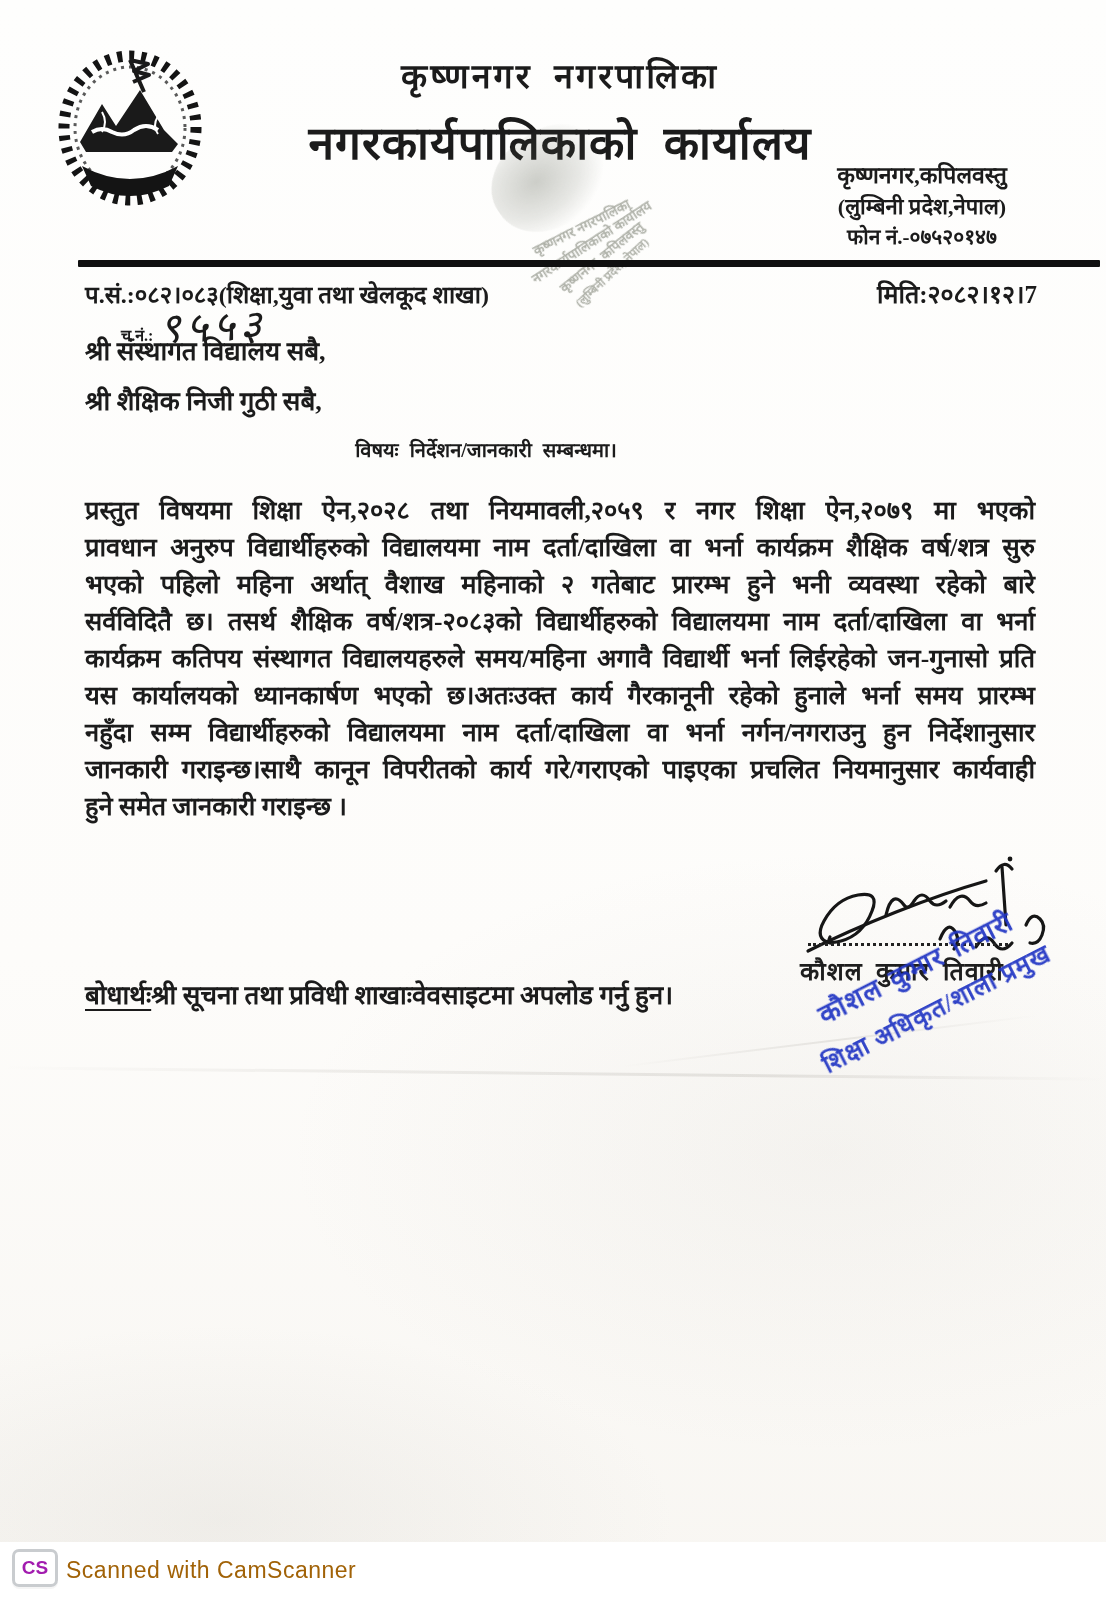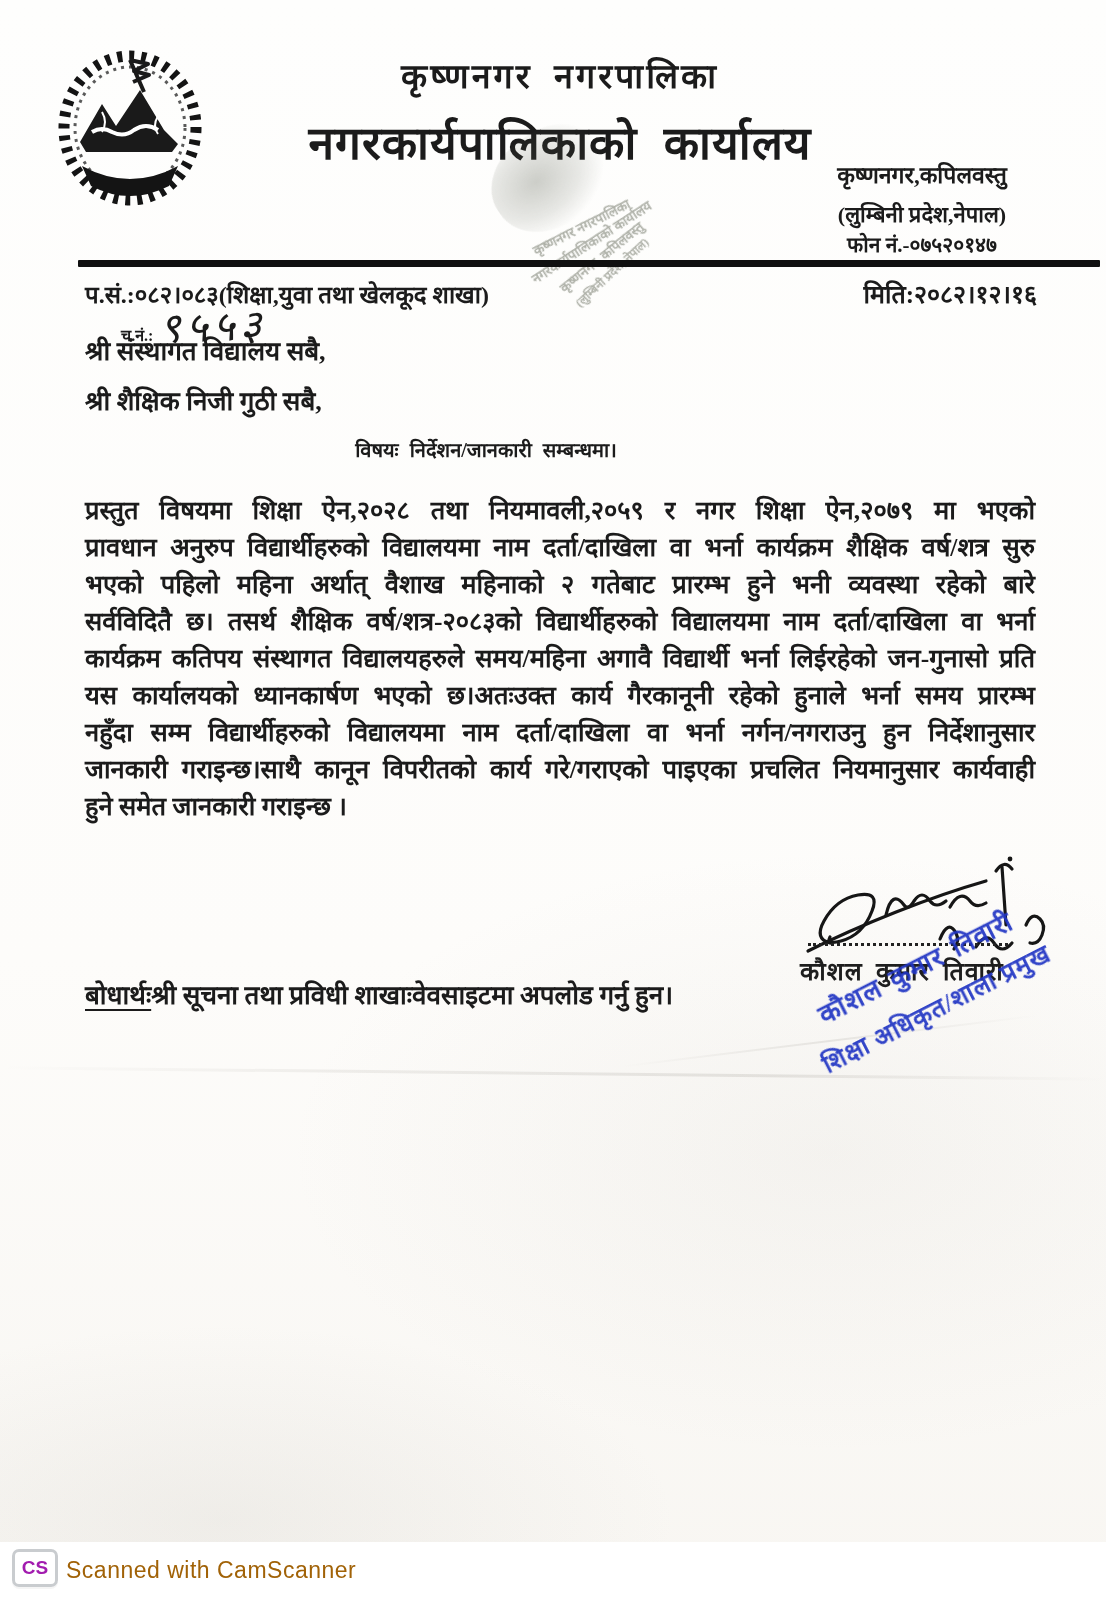--- a/index.html
+++ b/index.html
@@ -26,21 +26,21 @@
     background:linear-gradient(90deg,rgba(0,0,0,0),rgba(120,115,105,0.14),rgba(0,0,0,0));
     transform:rotate(-7deg);}
 
   
   .emblem{position:absolute;left:52px;top:46px;width:156px;height:170px;}
   .titles{position:absolute;left:240px;top:52px;width:640px;text-align:center;}
   .title-1{font-size:34px;font-weight:bold;letter-spacing:3px;word-spacing:10px;}
   .title-2{margin-top:12px;font-size:46px;font-weight:bold;letter-spacing:1px;word-spacing:14px;}
   .addr{position:absolute;right:64px;top:160px;width:240px;text-align:center;font-weight:bold;line-height:31px;}
   .addr .a1{font-size:23px;}
-  .addr .a2{font-size:22px;margin-top:8px;}
+  .addr .a2{font-size:22px;}
   .addr .a3{font-size:21px;}
 
   
   .seal{
     position:absolute;left:468px;top:122px;width:220px;height:200px;
     transform:rotate(-34deg);opacity:.55;color:#6d7263;
     font-size:13.5px;font-weight:bold;text-align:center;line-height:18px;
     filter:blur(.4px);pointer-events:none;
   }
   .seal .blob{
@@ -141,21 +141,21 @@
   <div class="addr">
     <div class="a1">कृष्णनगर,कपिलवस्तु</div>
     <div class="a2">(लुम्बिनी प्रदेश,नेपाल)</div>
     <div class="a3">फोन नं.-०७५२०१४७</div>
   </div>
 
   <div class="rule"></div>
 
   <div class="refrow">
     <span class="ref-no">प.सं.:०८२।०८३(शिक्षा,युवा तथा खेलकूद शाखा)</span>
-    <span class="ref-date">मिति:२०८२।१२।१६</span>
+    <span class="ref-date">मिति:२०८२।१२।7</span>
   </div>
 
   <div class="chrow">
     <span class="ch-label">च.नं.:</span>
     <span class="ch-hand">९५५३</span>
   </div>
 
   <div class="addressee ad1">श्री संस्थागत विद्यालय सबै,</div>
   <div class="addressee ad2">श्री शैक्षिक निजी गुठी सबै,</div>
 

